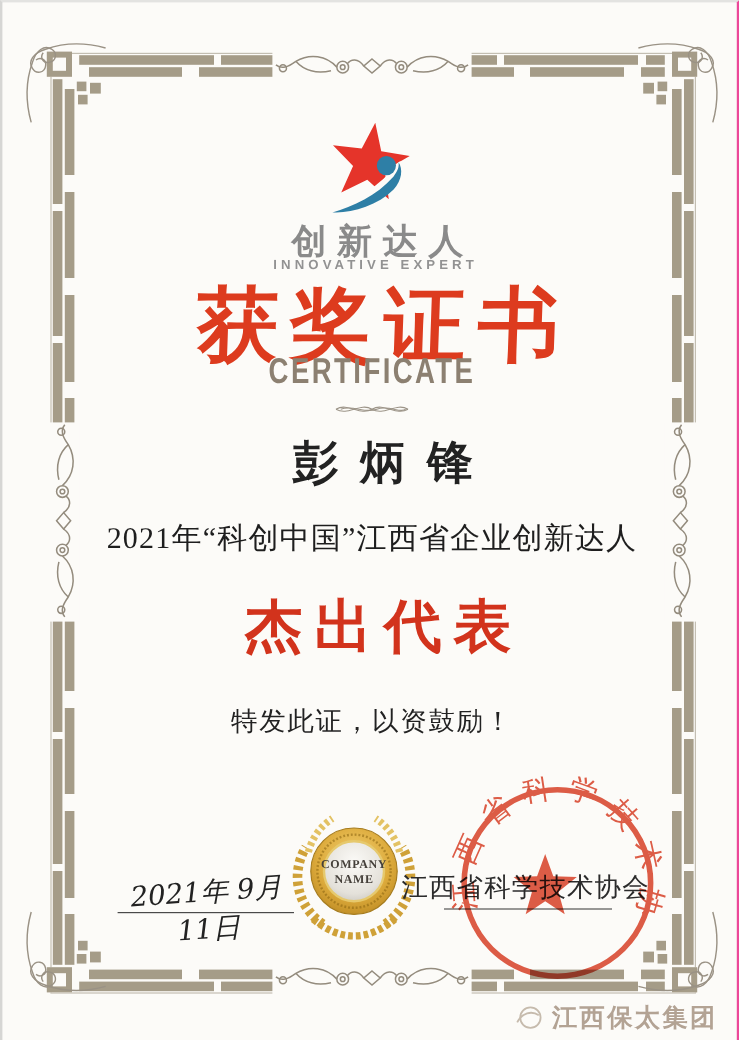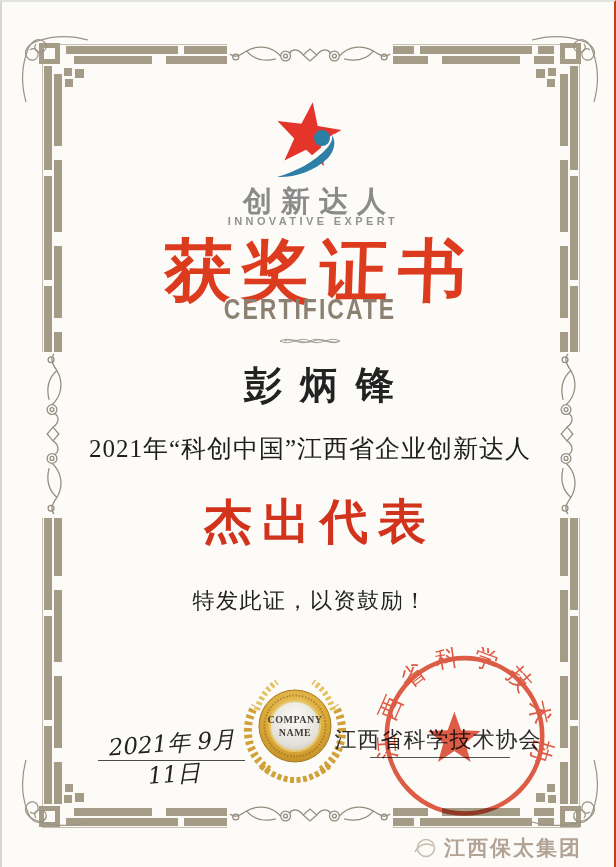--- a/index.html
+++ b/index.html
@@ -1,20 +1,20 @@
 <!DOCTYPE html>
 <html><head>
 <meta charset="utf-8">
 <style>
   html,body{margin:0;padding:0;background:#e9e9e7;}
   .cert{
     position:relative;width:616px;height:867px;margin:0 auto;
     background:#fcfbf8;overflow:hidden;
     font-family:"Liberation Sans","DejaVu Sans",sans-serif;
-    border-left:2px solid #d6d6d4;border-top:2px solid #e3e3e1;border-right:2px solid #c2410c;
+    border-left:2px solid #d6d6d4;border-top:2px solid #e3e3e1;border-right:2px solid #ec4899;
     box-sizing:border-box;
   }
   .abs{position:absolute;}
   .row{position:absolute;left:0;width:616px;text-align:center;}
 
   
   .outer-line{left:40px;top:42px;width:536px;height:782px;border:1px solid #c3beb2;}
   .band{background-repeat:repeat;}
   .band.h{left:64px;width:488px;height:8px;}
   .band.v{top:64px;width:8px;height:738px;}
@@ -48,21 +48,21 @@
 
   
   .date-text{left:96px;top:726px;width:150px;text-align:center;font-size:23px;font-style:italic;color:#222;
              font-family:"DejaVu Serif","Liberation Serif",serif;transform:rotate(-4deg);}
   .date-line{left:96px;top:758px;width:147px;border-top:1.5px solid #4a4a4a;}
   .issuer-text{left:330px;top:723px;width:212px;text-align:center;font-size:22px;color:#2b2b2b;letter-spacing:1px;
                font-family:"Liberation Serif","DejaVu Serif",serif;}
   .issuer-line{left:368px;top:755px;width:140px;border-top:1.2px solid #555;}
   .stamp{left:370px;top:645px;width:185px;height:185px;mix-blend-mode:multiply;opacity:.92;}
   .medal{left:241px;top:664px;}
-  .watermark{right:32px;top:832px;display:flex;align-items:center;gap:7px;}
+  .watermark{right:16px;top:832px;display:flex;align-items:center;gap:7px;}
   .watermark-text{font-size:21px;font-weight:700;color:#b3a394;letter-spacing:2px;
                   text-shadow:0 0 2px rgba(255,255,255,.9);}
 </style>
 </head>
 <body>
 
 <div class="cert">
 
   <div>
     <div class="abs outer-line"></div>

